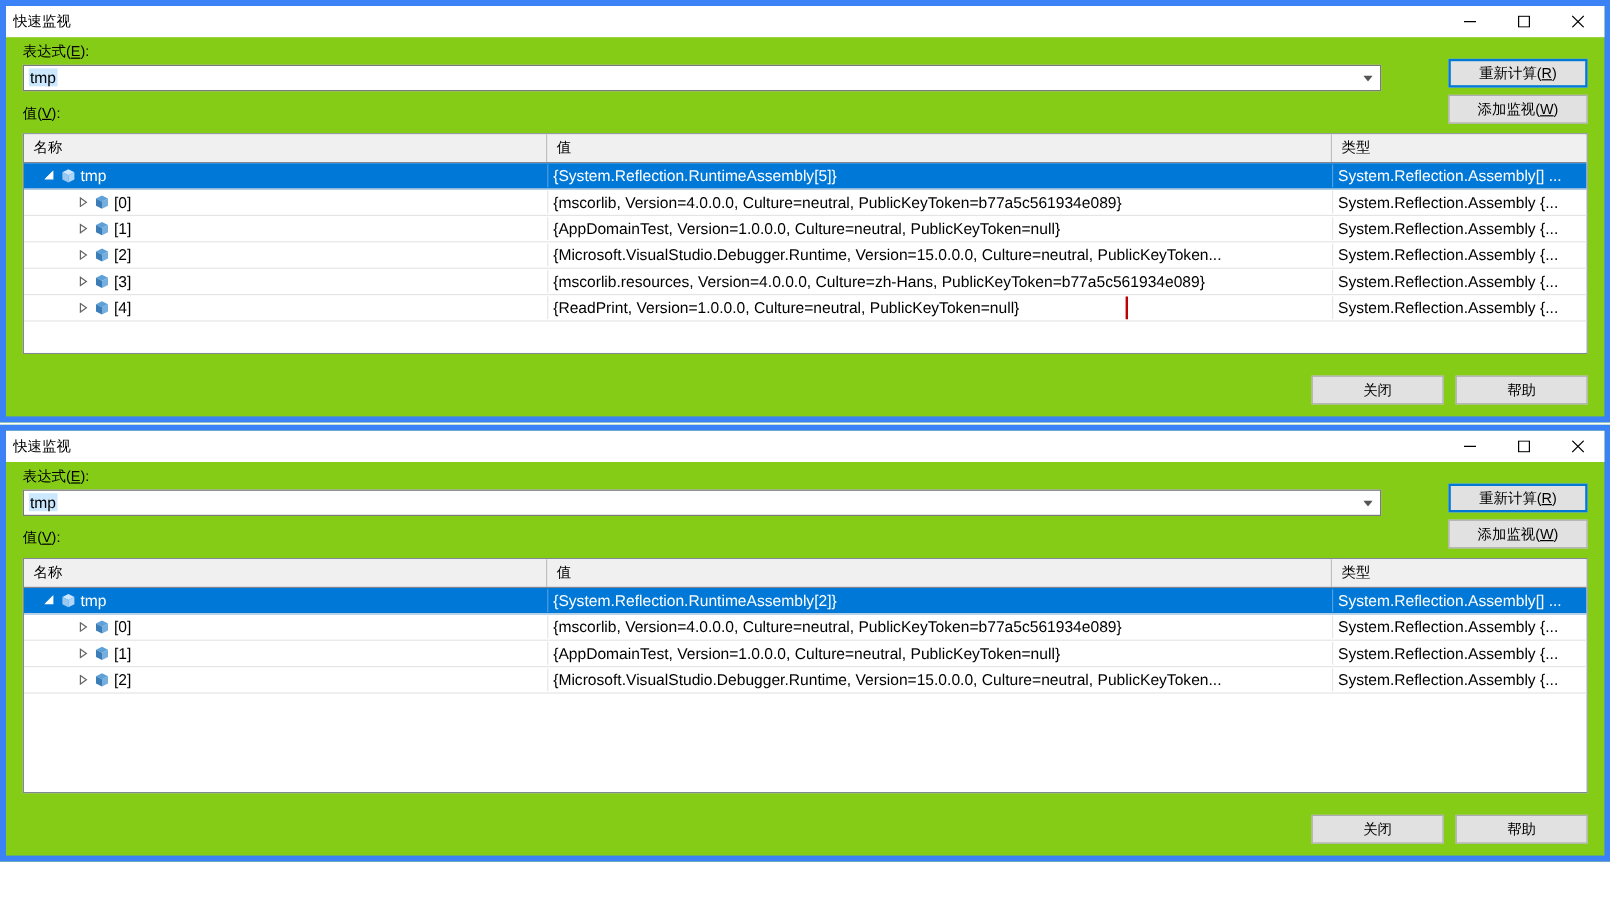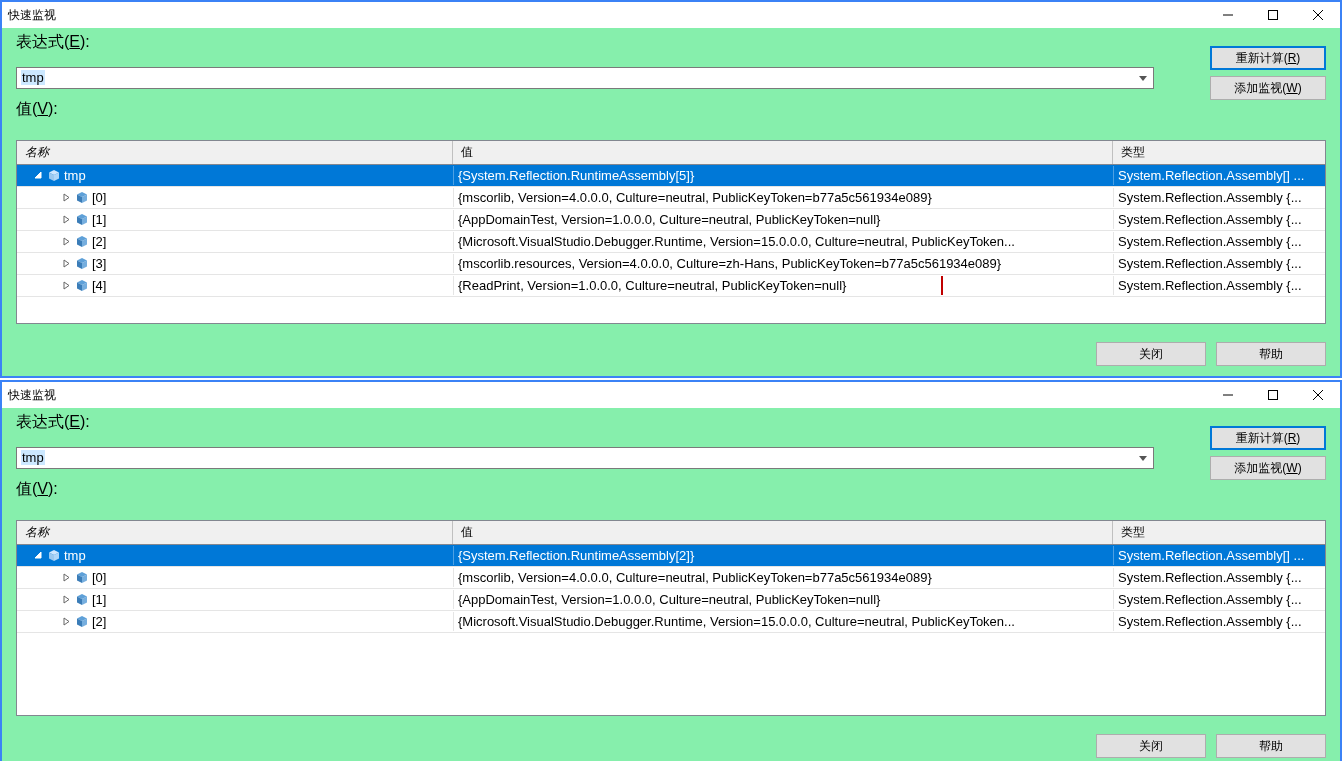--- a/index.html
+++ b/index.html
@@ -1,39 +1,39 @@
 <!DOCTYPE html>
 <html><head>
 <meta charset="utf-8">
 <style>
 * { box-sizing: border-box; margin: 0; padding: 0; }
 body { font-family: "Microsoft YaHei", "Segoe UI", Tahoma, sans-serif; font-size: 12px; background: #fff; color: #000; }
-.dialog { border: 2px solid #3b82f6; background: #86efac; margin-bottom: 2px; }
+.dialog { border: 5px solid #3b82f6; background: #84cc16; margin-bottom: 2px; }
 .titlebar { display: flex; align-items: center; justify-content: space-between; padding: 3px 0 3px 6px; background: #fff; font-size: 12px; }
 .titlebar-controls { display: flex; }
 .titlebar-btn { width: 45px; height: 20px; display: flex; align-items: center; justify-content: center; cursor: pointer; }
 .svg-icon { stroke: #000; stroke-width: 1; fill: none; }
 .annotation { color: #c00000; font-size: 22px; font-weight: 500; padding: 4px 14px 4px 14px; }
 .content-area { padding: 0 14px 10px 14px; }
-.label-row { font-size: 16px; padding: 4px 0 14px 0; }
+.label-row { font-size: 12px; padding: 4px 0 2px 0; }
 .label-row u { text-decoration: underline; }
 .expr-row { display: flex; gap: 12px; align-items: flex-start; }
 .expr-input-wrap { flex: 1; position: relative; }
 .expr-input { width: 100%; height: 22px; border: 1px solid #7a7a7a; background: #fff; padding: 2px 22px 2px 4px; font-size: 13px; font-family: inherit; }
 .expr-selected { background: #cce8ff; padding: 0 1px; }
 .expr-dropdown { position: absolute; right: 2px; top: 1px; width: 18px; height: 20px; display: flex; align-items: center; justify-content: center; cursor: pointer; }
 .side-buttons { display: flex; flex-direction: column; gap: 6px; width: 160px; }
 .btn { height: 24px; border: 1px solid #0078d7; background: #e1e1e1; font-size: 12px; cursor: pointer; font-family: inherit; padding: 0 6px; margin-left: 44px; }
 .btn.default { border: 2px solid #0078d7; }
 .btn-plain { border: 1px solid #adadad; }
 .grid-wrap { margin-top: 6px; }
 .grid { border: 1px solid #828790; background: #fff; }
 .grid-header { display: flex; background: #f0f0f0; border-bottom: 1px solid #828790; }
 .grid-header-cell { padding: 3px 8px; border-right: 1px solid #c0c0c0; font-size: 12px; }
-.col-name { width: 436px; font-style: italic; }
+.col-name { width: 436px; }
 .col-value { width: 636px; flex: 1; }
 .col-type { width: 212px; }
 .grid-body { background: #fff; min-height: 140px; }
 .grid-row { display: flex; border-bottom: 1px solid #e5e5e5; height: 22px; align-items: center; }
 .grid-row.selected { background: #0078d7; color: #fff; }
 .cell { padding: 2px 4px; white-space: nowrap; overflow: hidden; text-overflow: ellipsis; font-size: 13px; }
 .cell-name { width: 436px; display: flex; align-items: center; gap: 2px; }
 .cell-value { width: 636px; flex: 1; border-left: 1px solid #e5e5e5; }
 .cell-type { width: 212px; border-left: 1px solid #e5e5e5; }
 .grid-row.selected .cell-value, .grid-row.selected .cell-type { border-left-color: rgba(255,255,255,0.3); }

